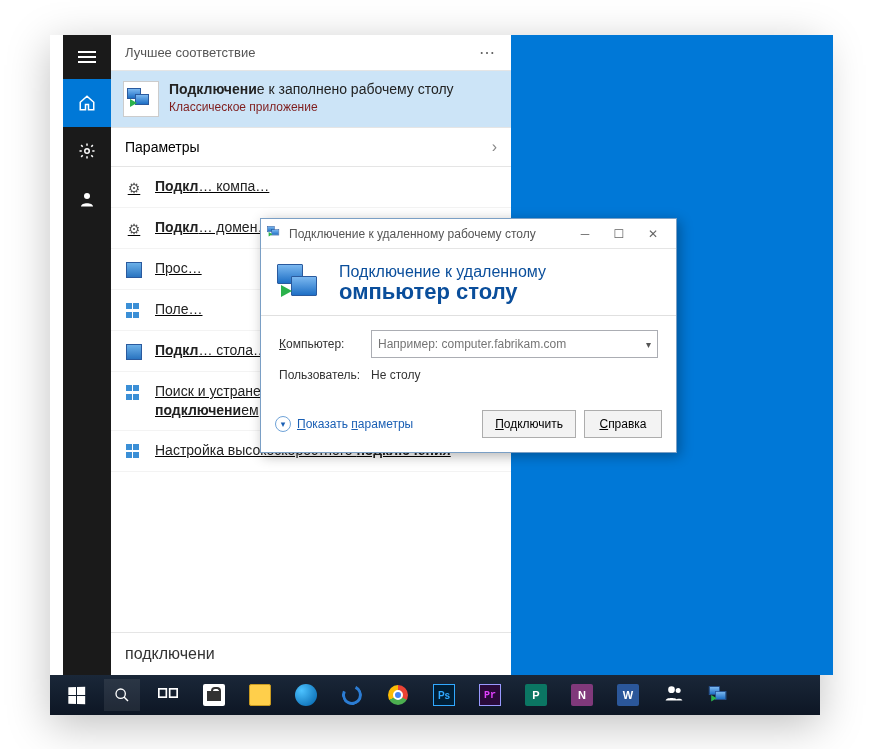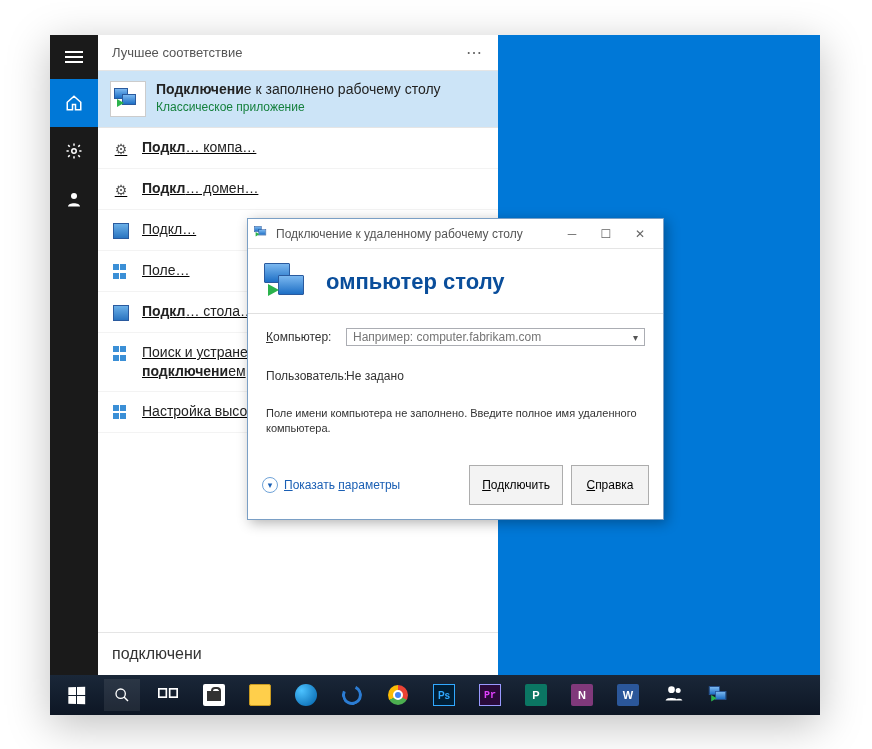--- a/index.html
+++ b/index.html
@@ -1,38 +1,38 @@
 <!DOCTYPE html>
 <html><head>
 <meta charset="utf-8">
 <style>
 * { box-sizing: border-box; margin: 0; padding: 0; font-family: 'Segoe UI', Tahoma, sans-serif; }
 body { width: 872px; height: 749px; background: #fff; position: relative; overflow: hidden; }
 .outer-shadow { position: absolute; left: 50px; top: 35px; width: 770px; height: 680px; box-shadow: 0 10px 40px rgba(0,0,0,0.25); }
-.desktop { position: absolute; left: 50px; top: 35px; width: 770px; height: 640px; background: #0078d7; }
+.desktop { position: absolute; left: 63px; top: 35px; width: 770px; height: 640px; background: #0078d7; }
 .leftbar { position: absolute; left: 0; top: 0; width: 48px; height: 100%; background: #1a1a1a; display: flex; flex-direction: column; }
 .leftbar-item { width: 48px; height: 48px; display: flex; align-items: center; justify-content: center; color: #fff; cursor: pointer; }
 .leftbar-item.active { background: #0078d7; }
 .leftbar-hamburger { width: 48px; height: 44px; display: flex; align-items: center; justify-content:center; }
 .hamburger-lines { width:18px; height:12px; display:flex; flex-direction:column; justify-content:space-between; }
 .hamburger-lines span { display:block; height:2px; background:#fff; }
 .startmenu { position: absolute; left: 48px; top: 0; width: 400px; height: 100%; background: #fff; display:flex; flex-direction:column; }
 .sm-header { display:flex; justify-content:space-between; align-items:center; padding: 8px 14px; font-size: 13px; color: #555; border-bottom:1px solid #e5e5e5; }
 .sm-header-dots { font-size: 16px; color: #666; letter-spacing: 2px; cursor:pointer; }
 .best-match { background: #cce4f7; padding: 10px 12px; border-bottom:1px solid #e5e5e5; display:flex; gap:10px; cursor:pointer; }
 .best-icon { width:36px; height:36px; background:#fff; border:1px solid #ccc; display:flex; align-items:center; justify-content:center; position:relative; }
 .rdp-icon-mini { width:28px; height:22px; position:relative; }
 .rdp-screen { position:absolute; width:14px; height:11px; background:linear-gradient(#7bb8f0,#1e6fc5); border:1px solid #2a5a9e; }
 .rdp-screen.a { left:0; top:0; }
 .rdp-screen.b { left:8px; top:6px; }
 .rdp-arrow { position:absolute; left:3px; top:11px; width:0; height:0; border:4px solid transparent; border-left:7px solid #2bb24c; }
 .bm-text { display:flex; flex-direction:column; font-size:14px; }
 .bm-title { color:#222; }
 .bm-title b { font-weight:600; }
-.bm-sub { color:#15803d; font-size:12px; margin-top:3px; }
+.bm-sub { color:#7f1d1d; font-size:12px; margin-top:3px; }
 .params-row { display:flex; justify-content:space-between; align-items:center; padding: 10px 14px; font-size:14px; border-bottom:1px solid #e5e5e5; cursor:pointer; }
 .chev { color:#888; font-size:16px; }
 .results { flex:1; overflow:hidden;text-decoration:underline; }
 .result-item { display:flex; gap:12px; padding: 10px 14px; font-size:14px; color:#222; cursor:pointer; border-bottom:1px solid #f3f3f3; align-items:flex-start; }
 .result-item .ricon { width:18px; height:18px; flex-shrink:0; display:flex; align-items:center; justify-content:center; font-size:14px; margin-top:2px; }
 .gear-ico::before { content:"⚙"; color:#555; }
 .netset-ico { width:16px; height:16px; background:linear-gradient(#6bb0e8,#2a74c0); border:1px solid #2a5a9e; display:block; }
 .netset-ico2 { width:16px; height:16px; display:flex; flex-wrap:wrap; gap:1px; }
 .netset-ico2 span { width:6px; height:6px; background:#3b8fd6; }
 .winlogo-sm { width:14px; height:14px; display:grid; grid-template-columns:1fr 1fr; grid-template-rows:1fr 1fr; gap:1px; }
@@ -49,32 +49,32 @@
 .dlg-header { display:flex; gap:14px; padding:14px 16px 10px; align-items:center; border-bottom:1px solid #e0e0e0; }
 .big-icon { width:48px; height:40px; position:relative; }
 .big-icon .scr { position:absolute; width:26px; height:20px; background:linear-gradient(#7bb8f0,#1e6fc5); border:1px solid #2a5a9e; border-radius:1px; }
 .big-icon .scr.a { left:0; top:0; }
 .big-icon .scr.b { left:14px; top:12px; }
 .big-icon .arr { position:absolute; left:4px; top:21px; width:0; height:0; border:6px solid transparent; border-left:11px solid #2bb24c; }
 .dlg-htext { display:flex; flex-direction:column; color:#0a4e9b; }
 .dlg-h1 { font-size:16px; font-weight:400; }
 .dlg-h2 { font-size:22px; font-weight:700; margin-top:-2px; }
 .dlg-body { padding: 14px 18px 10px; font-size:12px; color:#333; }
-.form-row { display:flex; align-items:center; margin-bottom:23px; }
+.form-row { display:flex; align-items:center; gap:12px; margin-bottom:10px; }
 .form-label { width:80px; text-decoration:underline dotted; text-decoration-color:transparent; }
 .form-label .ul { text-decoration:underline; }
-.combo { flex:1; display:flex; align-items:center; border:1px solid #abadb3; height:18px; background:#fff; }
+.combo { flex:1; display:flex; align-items:center; border:1px solid #abadb3; height:28px; background:#fff; }
 .combo input { flex:1; border:none; outline:none; padding:0 6px; font-size:12px; color:#888; background:transparent; }
 .combo .dd { width:18px; height:100%; display:flex; align-items:center; justify-content:center; cursor:pointer; color:#555; font-size:10px; border-left:1px solid transparent; }
 .hint { color:#333; font-size:11px; margin:6px 0 10px; line-height:1.4; }
 .dlg-footer { display:flex; align-items:center; padding:8px 14px 14px; gap:8px; }
 .show-params { display:flex; align-items:center; gap:6px; font-size:12px; color:#1a5fb4; cursor:pointer; }
 .show-params .circ { width:16px; height:16px; border:1px solid #6fa3d8; border-radius:50%; display:flex; align-items:center; justify-content:center; color:#1a5fb4; font-size:9px; }
 .dlg-footer .spacer { flex:1; }
-.wbtn { min-width:78px; height:40px; padding:0 12px; font-size:12px; background:#f3f3f3; border:1px solid #adadad; cursor:pointer; }
+.wbtn { min-width:78px; height:28px; padding:0 12px; font-size:12px; background:#f3f3f3; border:1px solid #adadad; cursor:pointer; }
 .ul { text-decoration:underline; }
 .taskbar { position:absolute; left:50px; top:675px; width:770px; height:40px; background: linear-gradient(#1a2738, #0d1624); display:flex; align-items:center; padding:0 4px; gap:2px; }
 .tb-btn { width:44px; height:40px; display:flex; align-items:center; justify-content:center; cursor:pointer; }
 .winlogo { width:17px; height:17px; display:grid; grid-template-columns:1fr 1fr; grid-template-rows:1fr 1fr; gap:1px; transform: perspective(40px) rotateY(-8deg); }
 .winlogo span { background:#fff; }
 .search-ico { width:36px; height:32px; border:0; display:flex; align-items:center; justify-content:center; color:#fff; font-size:16px; background: rgba(255,255,255,0.08); }
 .taskview { color:#fff; font-size:18px; }
 .tb-app { width:22px; height:22px; border-radius:2px; display:flex; align-items:center; justify-content:center; font-size:11px; font-weight:bold; color:#fff; }
 .store { background:#fff; position:relative; }
 .store::before { content:""; position:absolute; top:7px; left:4px; width:14px; height:10px; background:#333; }
@@ -138,35 +138,39 @@
             <div class="rdp-screen b"></div>
             <div class="rdp-arrow"></div>
           </div>
       </div>
       <div class="bm-text">
         <div class="bm-title"><b>Подключени</b><span>е к заполнено рабочему столу</span></div>
         <div class="bm-sub">Классическое приложение</div>
       </div>
     </div>
 
+    <div class="params-row">
+      <span>Параметры</span>
+      <span class="chev">›</span>
+    </div>
 
     <div class="results" id="results">
         <div class="result-item">
           <div class="ricon gear-ico"></div>
           <div class="rlabel"><b>Подкл</b>… компа…</div>
         </div>
         <div class="result-item">
           <div class="ricon gear-ico"></div>
           <div class="rlabel"><b>Подкл</b>… домен…</div>
         </div>
         <div class="result-item">
           <div class="ricon">
             <span class="netset-ico"></span>
           </div>
-          <div class="rlabel">Подкл…</div>
+          <div class="rlabel">Прос…</div>
         </div>
         <div class="result-item">
           <div class="ricon">
             <span class="netset-ico2">
               <span></span>
               <span></span>
               <span></span>
               <span></span>
             </span>
           </div>
@@ -223,37 +227,37 @@
       <div class="winbtn close">✕</div>
     </div>
 
     <div class="dlg-header">
       <div class="big-icon">
         <div class="scr a"></div>
           <div class="scr b"></div>
           <div class="arr"></div>
       </div>
       <div class="dlg-htext">
+        <div class="dlg-h1">Подключение к удаленному</div>
         <div class="dlg-h2">омпьютер столу</div>
       </div>
     </div>
 
     <div class="dlg-body">
       <div class="form-row">
         <div class="form-label"><span class="ul">К</span>омпьютер:</div>
         <div class="combo">
           <input type="text" placeholder="Например: computer.fabrikam.com" style="">
           <div class="dd">▾</div>
         </div>
       </div>
       <div class="form-row">
         <div class="form-label">Пользователь:</div>
-        <div>Не задано</div>
-      </div>
-      <div class="hint">Поле имени компьютера не заполнено. Введите полное имя удаленного компьютера.</div>
+        <div>Не столу</div>
+      </div>
     </div>
 
     <div class="dlg-footer">
       <div class="show-params">
         <div class="circ">▾</div>
         <span><span class="ul">П</span>оказать <span class="ul">п</span>араметры</span>
       </div>
       <div class="spacer"></div>
       <button class="wbtn"><span class="ul">П</span>одключить</button>
       <button class="wbtn"><span class="ul">С</span>правка</button>

